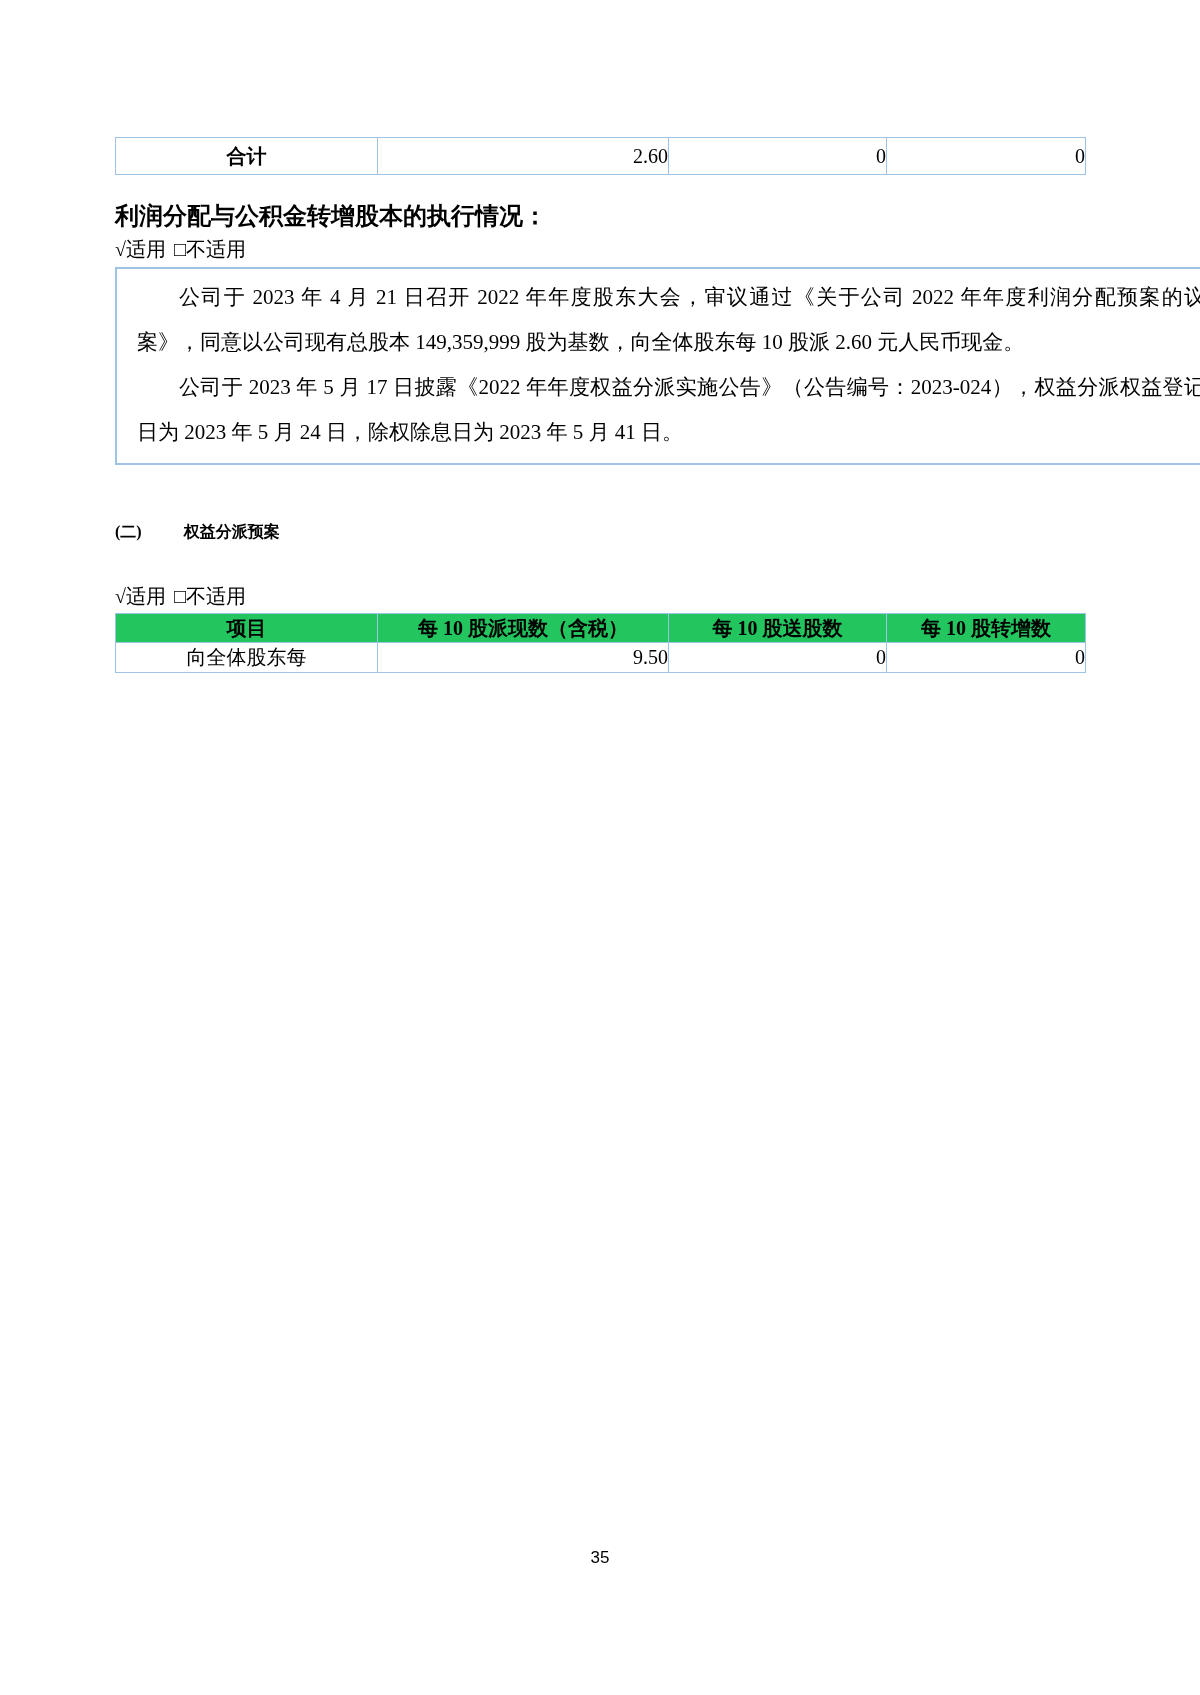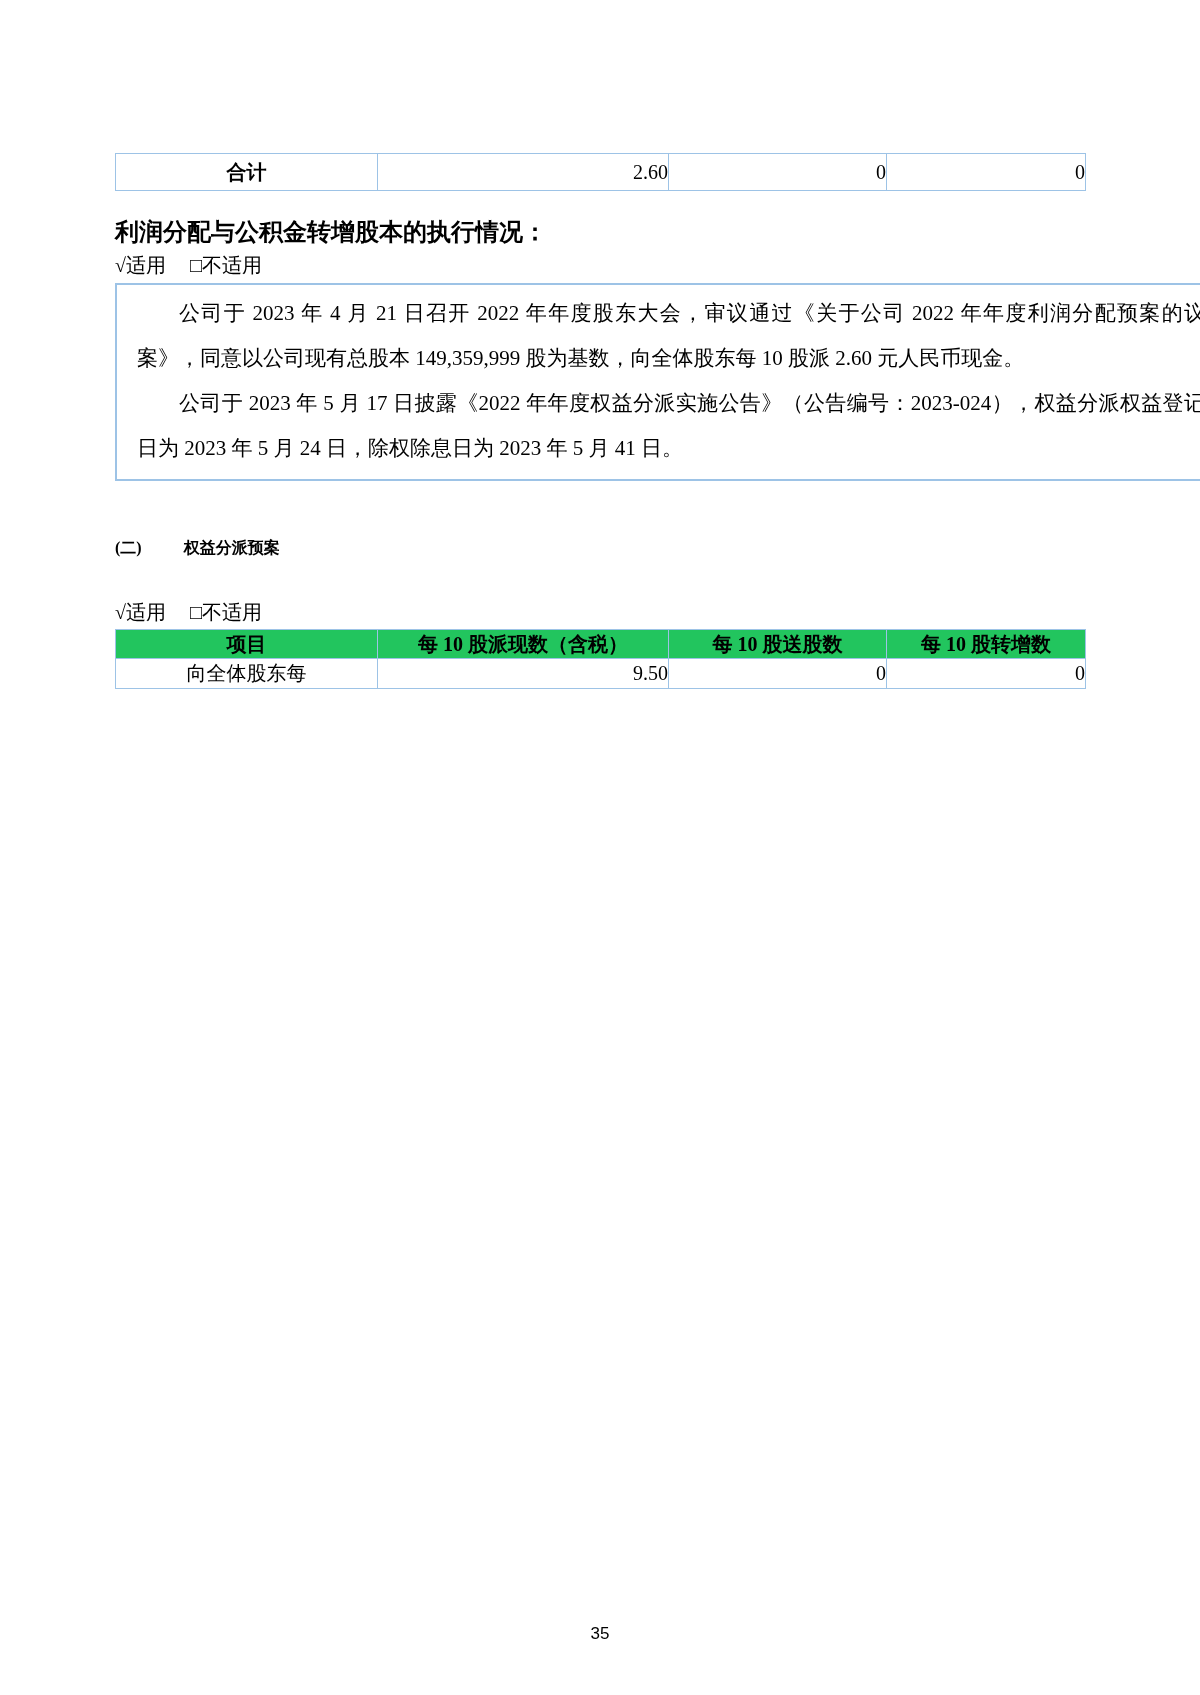--- a/index.html
+++ b/index.html
@@ -9,21 +9,21 @@
     background: #ffffff;
     color: #000000;
     font-family: "Liberation Serif", "DejaVu Serif", serif;
   }
   .page {
     position: relative;
     width: 1200px; height: 1695px;
     overflow: hidden;
     background: #ffffff;
   }
-  .content { padding: 16px 115px; }
+  .content { padding: 0 115px; }
 
   
   .tbl {
     border-collapse: collapse;
     width: 970px;
     table-layout: fixed;
   }
   .tbl td, .tbl th {
     border: 1.5px solid #9DC3E6;
     padding: 0;
@@ -43,21 +43,21 @@
     font-size: 24px;
     font-weight: bold;
     line-height: 26px;
   }
 
   .applicability {
     margin-top: 7px;
     font-size: 20px;
     line-height: 26px;
     display: flex;
-    gap: 24px;
+    gap: 8px;
     text-align: center;
   }
 
   .text-box {
     margin-top: 5px;
     border: 2px solid #9DC3E6;
     padding: 6px 20px 8px 20px;
     width: 1112px;
   }
   .text-box p {
@@ -91,21 +91,21 @@
     background: #22c55e;
     font-weight: bold;
     height: 29px;
     text-align: center;
   }
   .plan-table td { height: 30px; }
 
   .page-number {
     position: absolute;
     left: 0; right: 0;
-    top: 1624px;
+    top: 1548px;
     text-align: center;
     font-size: 17px;
     font-family: "Liberation Sans", "DejaVu Sans", sans-serif;
   }
 </style>
 </head>
 <body>
 
 <div class="page">
   <div class="content">

